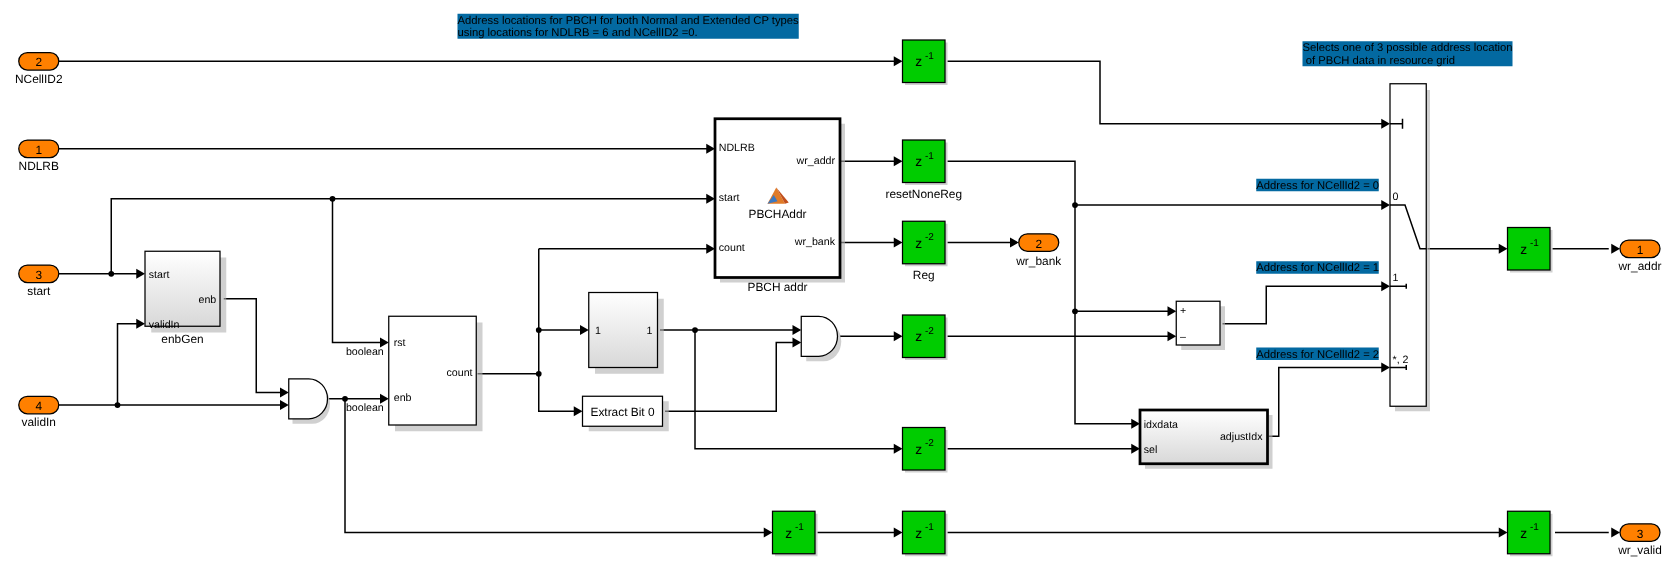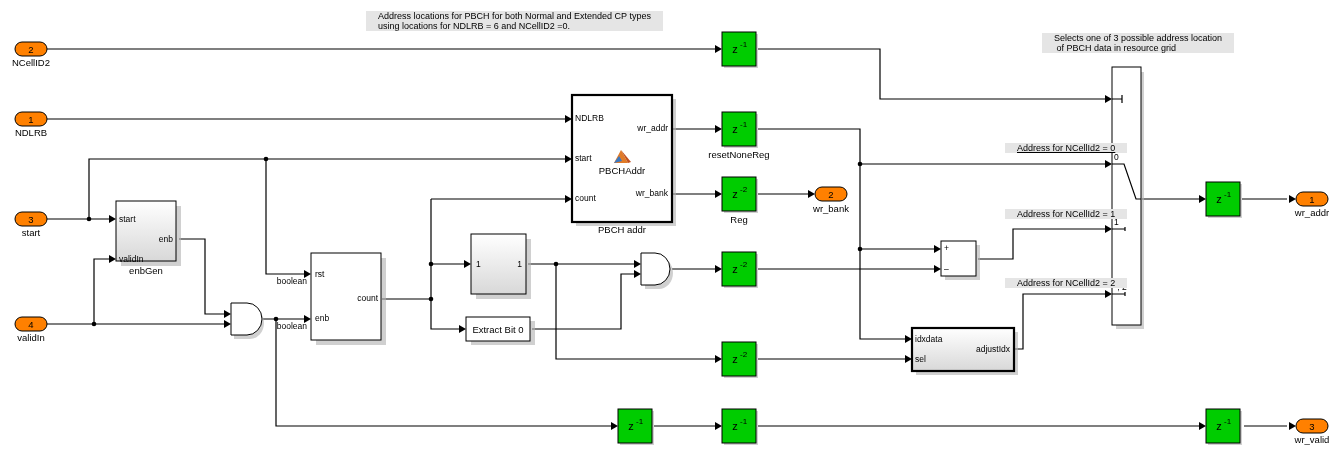--- a/index.html
+++ b/index.html
@@ -10,21 +10,21 @@
   .blk-grad { fill: url(#gradGray); stroke: #000; stroke-width: 1; }
   .blk-thick { fill: #fff; stroke: #000; stroke-width: 2.2; }
   .delay { fill: #00cc00; stroke: #000; stroke-width: 1; }
   .port { fill: #ff8000; stroke: #000; stroke-width: 1; }
   .shadow { fill: #b0b0b0; opacity: 0.6; }
   .lbl { font-family: "Liberation Sans", sans-serif; font-size: 9.5px; fill: #000; }
   .lbl-sm { font-family: "Liberation Sans", sans-serif; font-size: 8.5px; fill: #000; }
   .lbl-port { font-family: "Liberation Sans", sans-serif; font-size: 9.5px; fill: #000; }
   .dtext { font-family: "Liberation Sans", sans-serif; font-size: 11px; fill: #000; }
   .dsup { font-family: "Liberation Sans", sans-serif; font-size: 8px; fill: #000; }
-  .note { position: absolute; background: #e5e5e5; color: #000; font-family: "Liberation Sans", sans-serif; font-size: 9px; line-height: 10px; padding: 0 12px; white-space: pre; }
+  .note { position: absolute; background: #0369a1; color: #000; font-family: "Liberation Sans", sans-serif; font-size: 9px; line-height: 10px; padding: 0 0; white-space: pre; }
   .dot { fill: #000; }
   .arrow { fill: #000; }
 </style>
 </head>
 <body>
 
 <svg width="1342" height="456" viewBox="0 0 1342 456">
   <defs>
     <linearGradient id="gradGray" x1="0" y1="0" x2="0" y2="1">
       <stop offset="0" stop-color="#ffffff"></stop>
@@ -315,15 +315,15 @@
         <text x="1219" y="430" text-anchor="middle" class="dtext">z</text>
         <text x="1224" y="424" class="dsup">-1</text>
       </g>
     </g>
 </svg>
 
 <div class="note" style="left:366px; top:11px;">Address locations for PBCH for both Normal and Extended CP types
 using locations for NDLRB = 6 and NCellID2 =0.</div>
 <div class="note" style="left:1042px; top:33px;">Selects one of 3 possible address location
  of PBCH data in resource grid</div>
-<div class="note" style="left:1005px; top:143px;text-decoration:underline;">Address for NCellId2 = 0</div>
+<div class="note" style="left:1005px; top:143px;">Address for NCellId2 = 0</div>
 <div class="note" style="left:1005px; top:209px;text-align:center;">Address for NCellId2 = 1</div>
 <div class="note" style="left:1005px; top:278px;text-align:right;">Address for NCellId2 = 2</div>
 
 </body></html>

